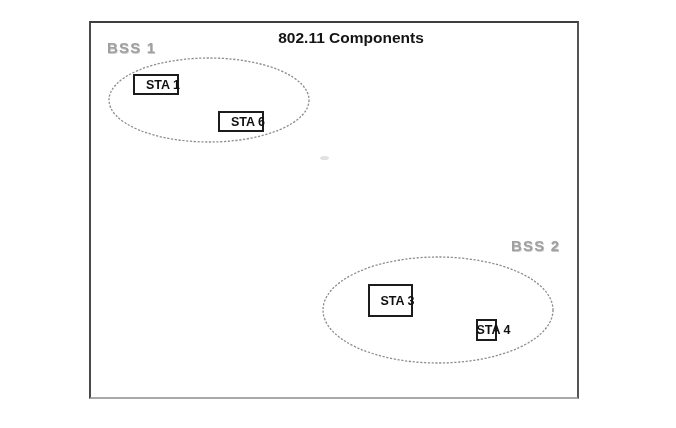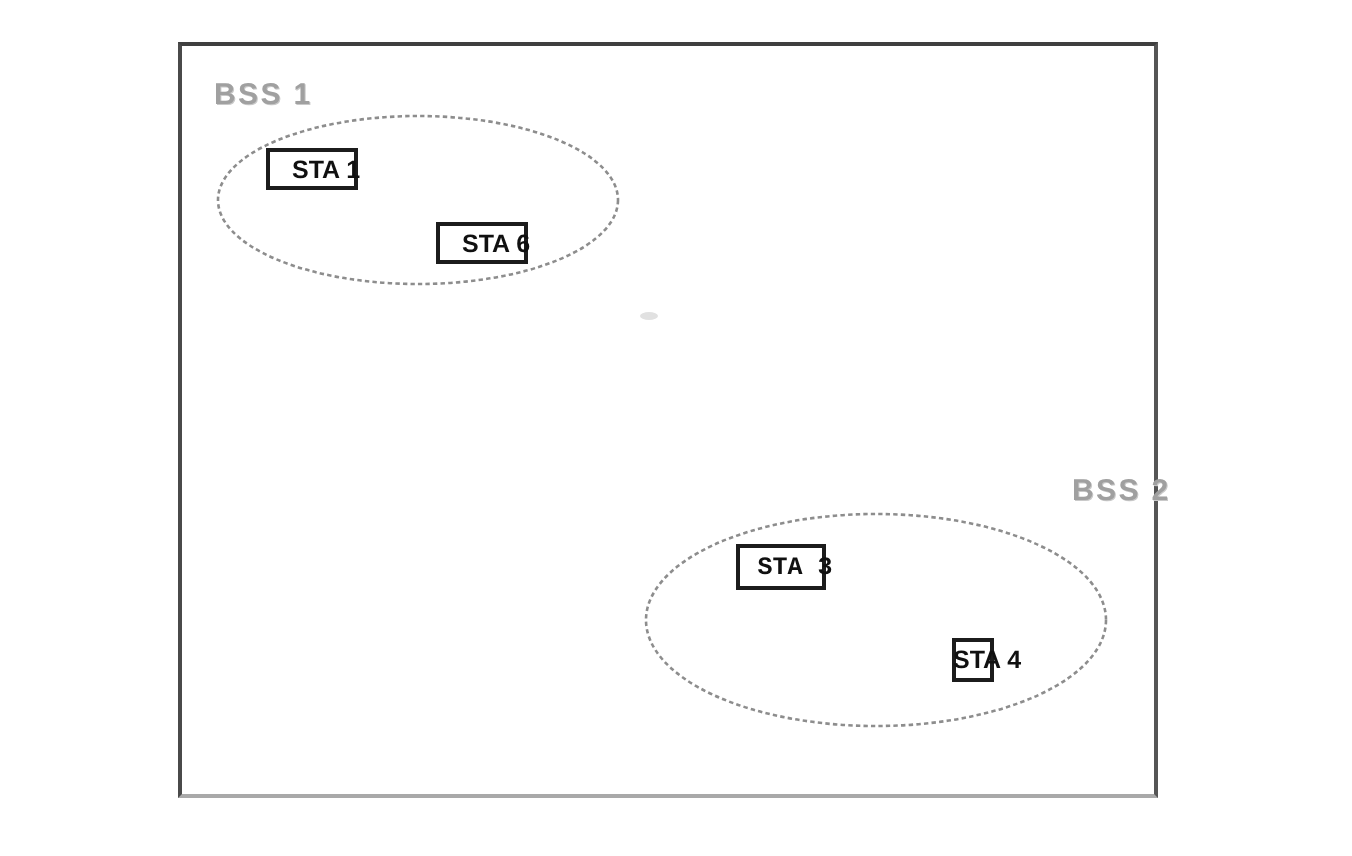--- a/index.html
+++ b/index.html
@@ -46,40 +46,40 @@
   .bss-label {
     position: absolute;
     font-size: 15px;
     font-weight: bold;
     letter-spacing: 1.2px;
     color: #a0a0a0;
     text-shadow: 0.5px 0.5px 0 #c9c9c9;
     white-space: nowrap;
   }
   .bss1-label { left: 107px; top: 39px; }
-  .bss2-label { left: 536px; top: 237px; }
+  .bss2-label { left: 511px; top: 237px; }
   .sta-box {
     position: absolute;
     box-sizing: border-box;
     width: 46px;
     height: 21px;
     border: 2px solid #1c1c1c;
     background: #ffffff;
     display: flex;
     align-items: center;
     justify-content: center;
     font-size: 12.5px;
     font-weight: bold;
     color: #101010;
     white-space: nowrap;
     padding-left: 14px;
   }
   .sta1-box { left: 133px; top: 74px; }
   .sta2-box { left: 218px; top: 111px; }
-  .sta3-box { left: 368px; top: 272px; width: 45px; height: 23px; font-family: Liberation Mono, monospace; }
+  .sta3-box { left: 368px; top: 284px; width: 45px; height: 33px; }
   .sta4-box { left: 476px; top: 319px; width: 21px; height: 22px; }
   .smudge {
     position: absolute;
     left: 320px;
     top: 156px;
     width: 9px;
     height: 4px;
     background: #e1e1e1;
     border-radius: 50%;
   }
@@ -89,20 +89,21 @@
 
 <div class="canvas">
 
   <div class="frame"></div>
 
   <svg class="ellipses" width="676" height="428" viewBox="0 0 676 428">
     <ellipse cx="209" cy="100" rx="100" ry="42" fill="none" stroke-width="1.3" stroke-dasharray="2.2 1.6" stroke="#8d8d8d"></ellipse>
     <ellipse cx="438" cy="310" rx="115" ry="53" fill="none" stroke-width="1.3" stroke-dasharray="2.2 1.6" stroke="#8d8d8d"></ellipse>
   </svg>
 
+  <div class="title">802.11 Components</div>
 
   <div class="bss-label bss1-label">BSS 1</div>
 
   <div class="bss-label bss2-label">BSS 2</div>
 
   <div class="sta-box sta1-box">
     <span>STA 1</span>
   </div>
 
   <div class="sta-box sta2-box">

